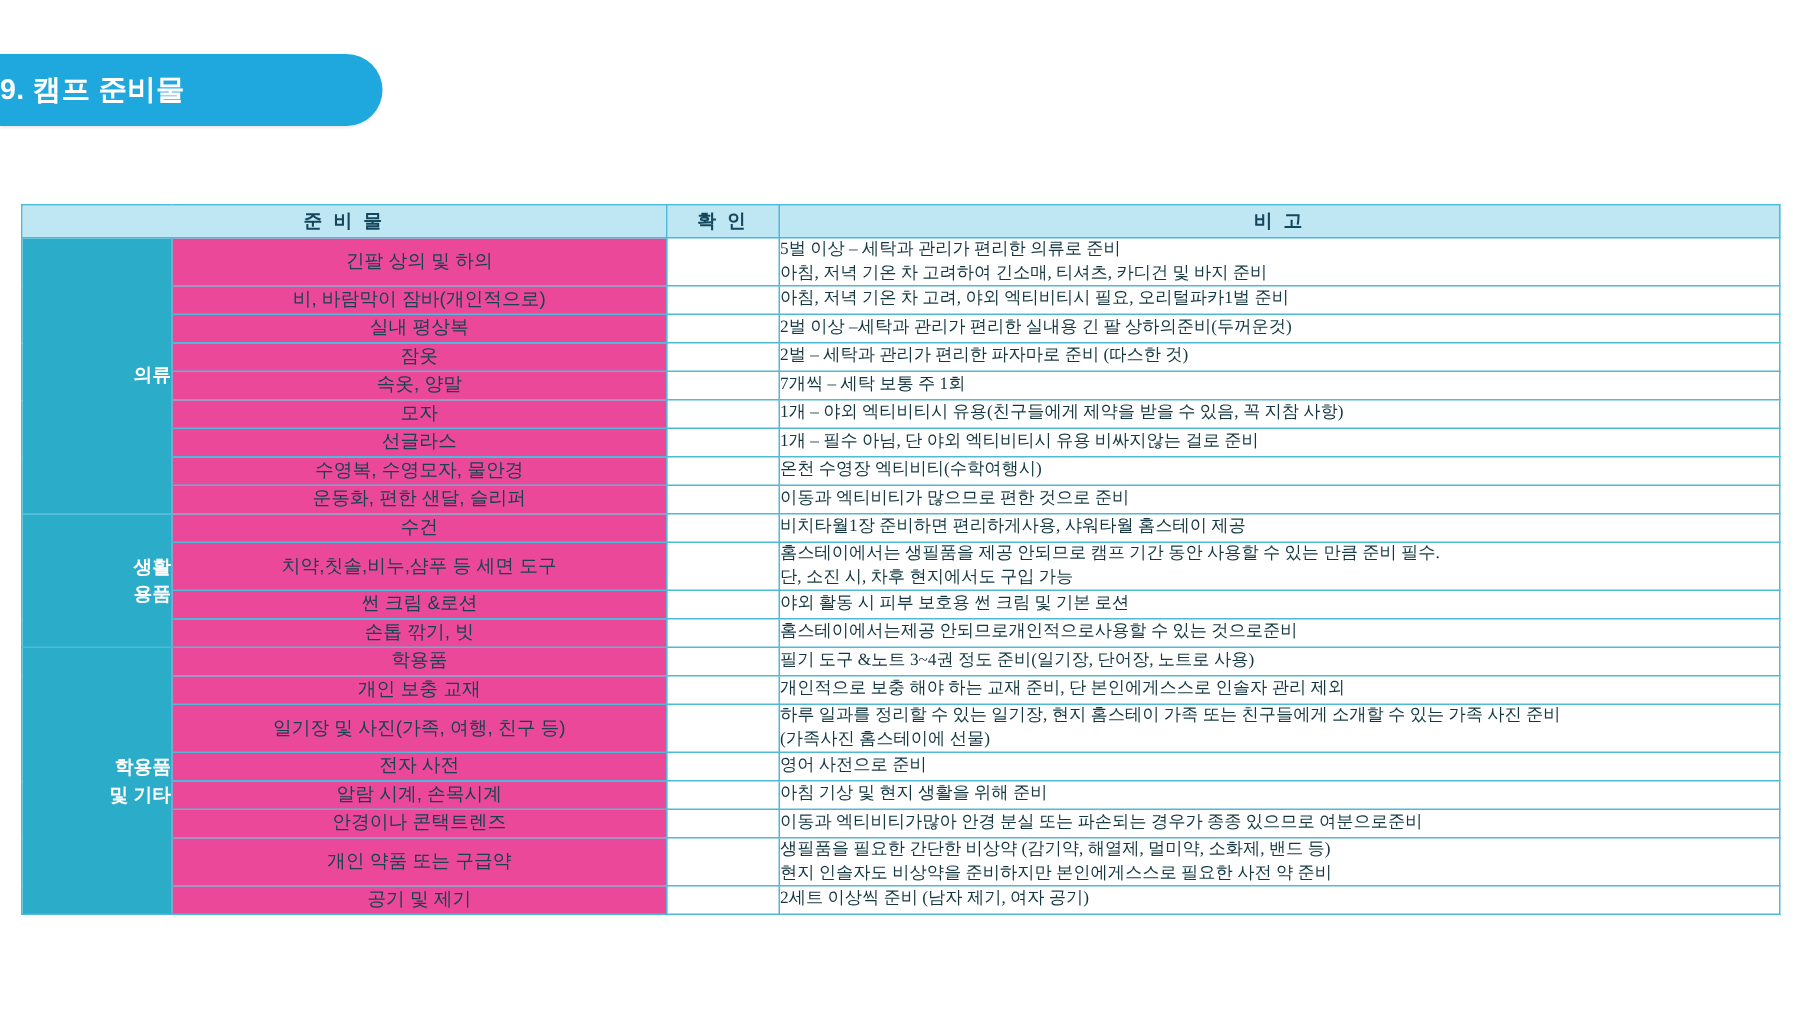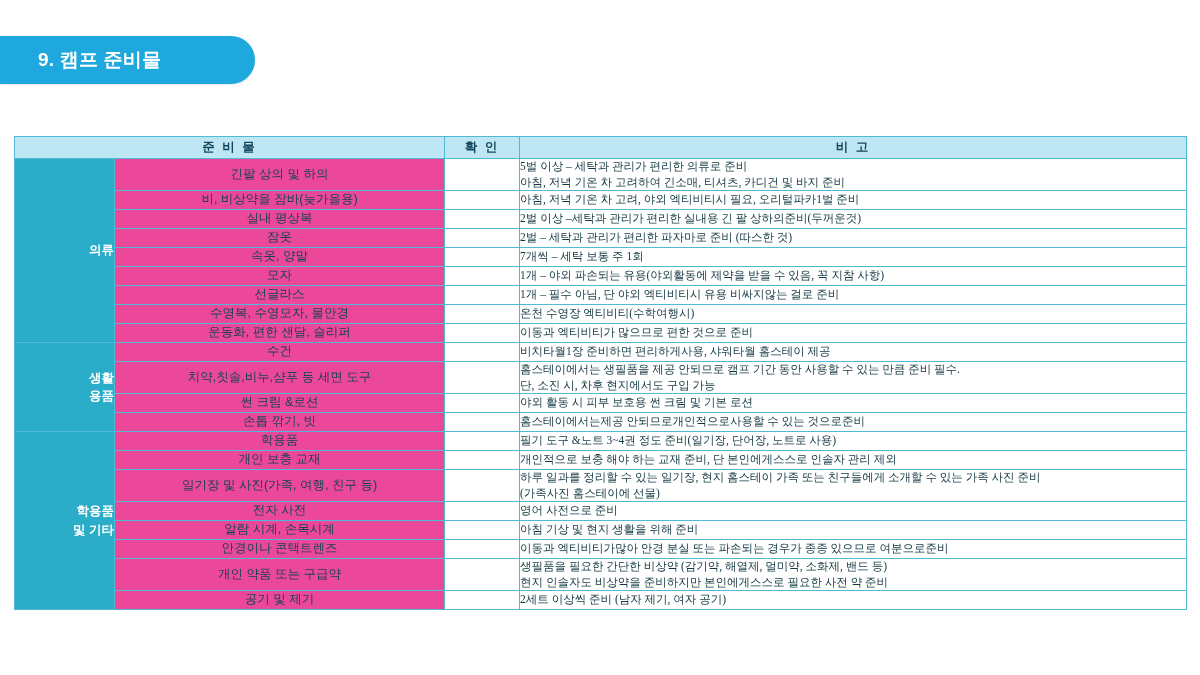--- a/index.html
+++ b/index.html
@@ -25,21 +25,20 @@
     border-top-right-radius: 24px;
     border-bottom-right-radius: 24px;
     display: flex;
     align-items: center;
     box-shadow: 0 1px 2px rgba(0,0,0,0.10);
   }
   .title-banner .title-text {
     color: #ffffff;
     font-size: 19px;
     font-weight: bold;
-    padding-left: 38px;
     letter-spacing: 0.2px;
     white-space: nowrap;
   }
 
   
   .table-wrap {
     position: absolute;
     left: 14px; top: 136px;
     width: 1172px;
   }
@@ -128,21 +127,21 @@
           <tr>
             <td class="cat" rowspan="9">의류</td>
             <td class="item">긴팔 상의 및 하의</td>
             <td class="chk">&nbsp;</td>
             <td class="note">
               <span class="l">5벌 이상 – 세탁과 관리가 편리한 의류로 준비</span>
               <span class="l">아침, 저녁 기온 차 고려하여 긴소매, 티셔츠, 카디건 및 바지 준비</span>
             </td>
           </tr>
           <tr>
-            <td class="item">비, 비상약을 잠바(늦가을용)</td>
+            <td class="item">비, 바람막이 잠바(개인적으로)</td>
             <td class="chk">&nbsp;</td>
             <td class="note">
               <span class="l">아침, 저녁 기온 차 고려, 야외 엑티비티시 필요, 오리털파카1벌 준비</span>
             </td>
           </tr>
           <tr>
             <td class="item">실내 평상복</td>
             <td class="chk">&nbsp;</td>
             <td class="note">
               <span class="l">2벌 이상 –세탁과 관리가 편리한 실내용 긴 팔 상하의준비(두꺼운것)</span>
@@ -159,21 +158,21 @@
             <td class="item">속옷, 양말</td>
             <td class="chk">&nbsp;</td>
             <td class="note">
               <span class="l">7개씩 – 세탁 보통 주 1회</span>
             </td>
           </tr>
           <tr>
             <td class="item">모자</td>
             <td class="chk">&nbsp;</td>
             <td class="note">
-              <span class="l">1개 – 야외 파손되는 유용(야외활동에 제약을 받을 수 있음, 꼭 지참 사항)</span>
+              <span class="l">1개 – 야외 엑티비티시 유용(친구들에게 제약을 받을 수 있음, 꼭 지참 사항)</span>
             </td>
           </tr>
           <tr>
             <td class="item">선글라스</td>
             <td class="chk">&nbsp;</td>
             <td class="note">
               <span class="l">1개 – 필수 아님, 단 야외 엑티비티시 유용 비싸지않는 걸로 준비</span>
             </td>
           </tr>
           <tr>

